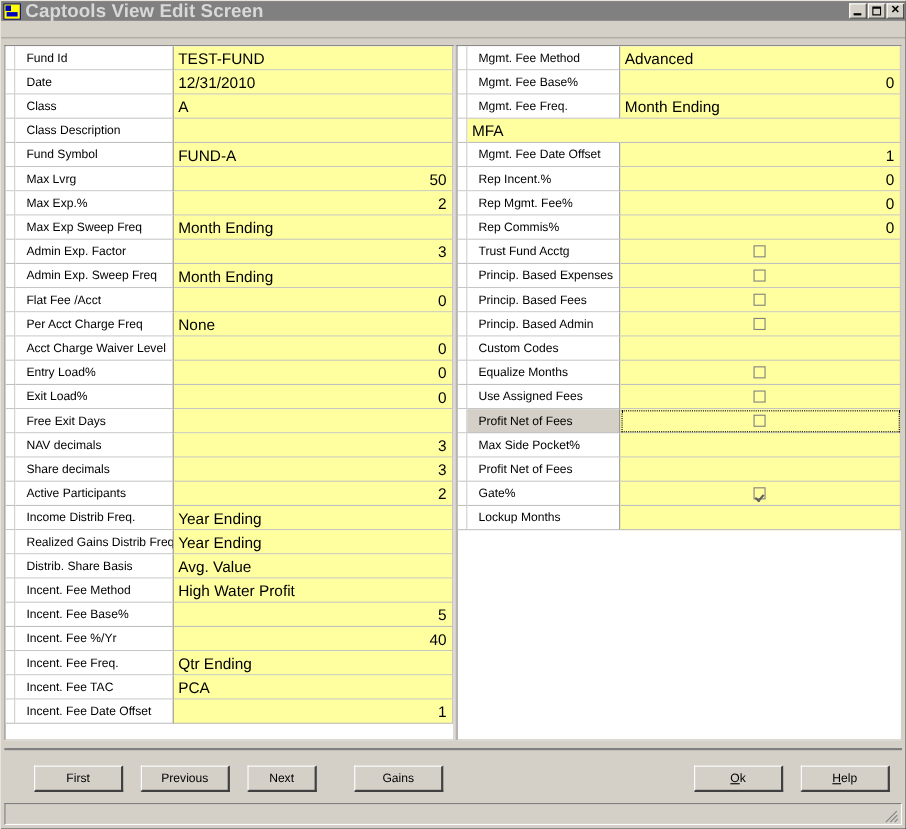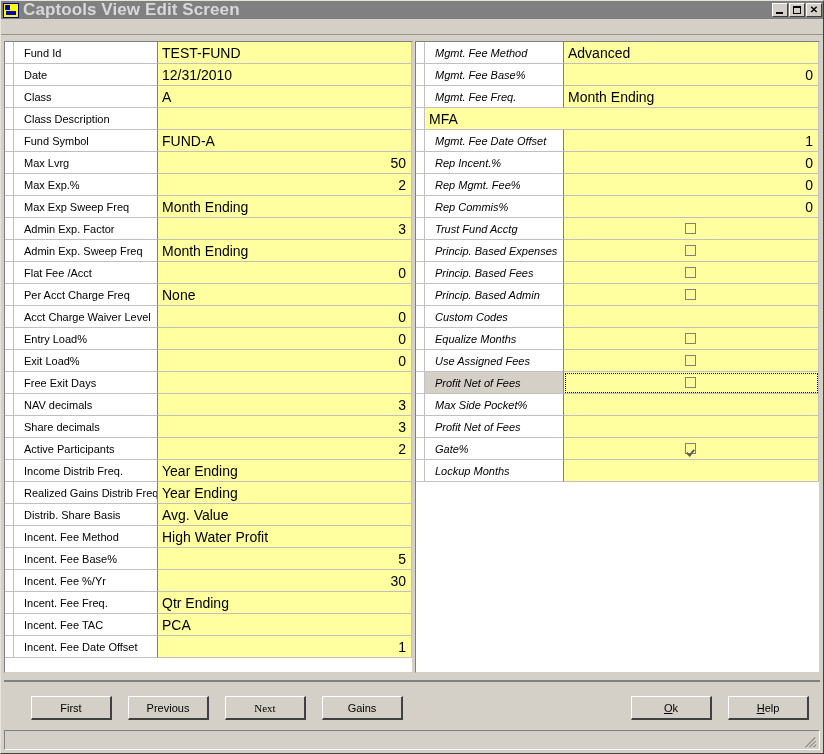--- a/index.html
+++ b/index.html
@@ -202,21 +202,21 @@
     display: flex;
     align-items: center;
     font-size: 14px;
     color: #000000;
     white-space: nowrap;
     overflow: hidden;
   }
   
   #grid-left .cell-label { flex: 0 0 144px; width: 144px; }
   
-  #grid-right .cell-label { flex: 0 0 139px; width: 139px; font-style: italic; }
+  #grid-right .cell-label { flex: 0 0 139px; width: 139px; }
 
   .cell-value.align-right { justify-content: flex-end; }
   .cell-value.align-center { justify-content: center; }
 
   
   .grid-row.is-selected .cell-label {
     background: #d4d0c8;
   }
   .grid-row.is-selected .cell-value {
     outline: 1px dotted #000000;
@@ -273,21 +273,21 @@
     display: flex;
     align-items: center;
     justify-content: center;
     cursor: default;
     padding: 0;
   }
   .ui-button .accel { text-decoration: underline; }
 
   #btn-first    { left: 27px;  width: 81px; }
   #btn-previous { left: 124px; width: 81px; }
-  #btn-next     { left: 221px; width: 81px; font-family: Liberation Serif, serif; }
+  #btn-next     { left: 221px; width: 63px; }
   #btn-last     { left: 318px; width: 81px; }
   #btn-ok       { left: 627px; width: 81px; }
   #btn-help     { left: 724px; width: 81px; }
 
   
   #status-bar {
     position: absolute;
     left: 3px;
     right: 3px;
     bottom: 3px;
@@ -452,21 +452,21 @@
             <div class="cell-value">High Water Profit</div>
           </div>
           <div class="grid-row">
             <div class="row-gutter"></div>
             <div class="cell-label">Incent. Fee Base%</div>
             <div class="cell-value align-right">5</div>
           </div>
           <div class="grid-row">
             <div class="row-gutter"></div>
             <div class="cell-label">Incent. Fee %/Yr</div>
-            <div class="cell-value align-right">30</div>
+            <div class="cell-value align-right">40</div>
           </div>
           <div class="grid-row">
             <div class="row-gutter"></div>
             <div class="cell-label">Incent. Fee Freq.</div>
             <div class="cell-value">Qtr Ending</div>
           </div>
           <div class="grid-row">
             <div class="row-gutter"></div>
             <div class="cell-label">Incent. Fee TAC</div>
             <div class="cell-value">PCA</div>

